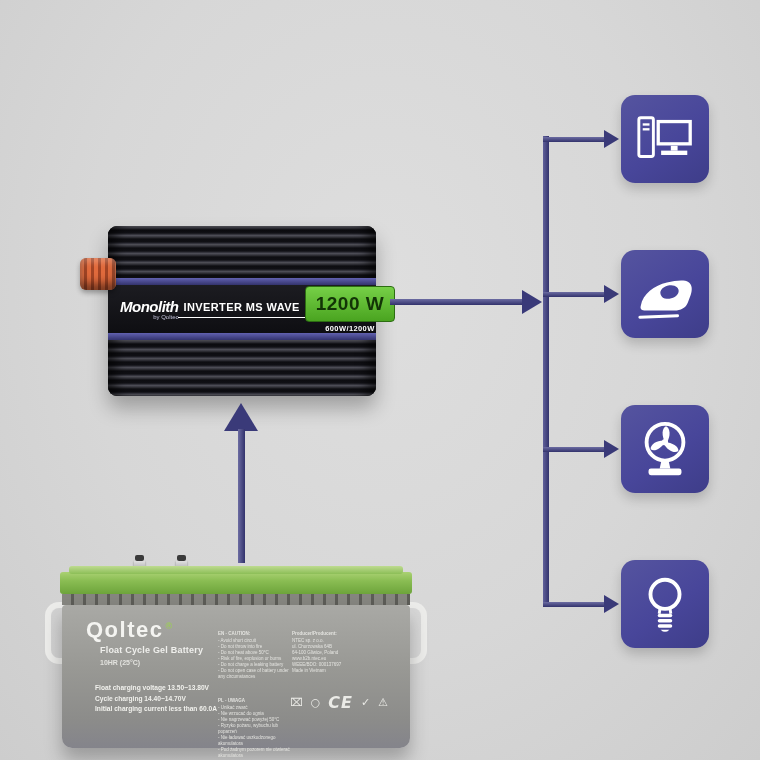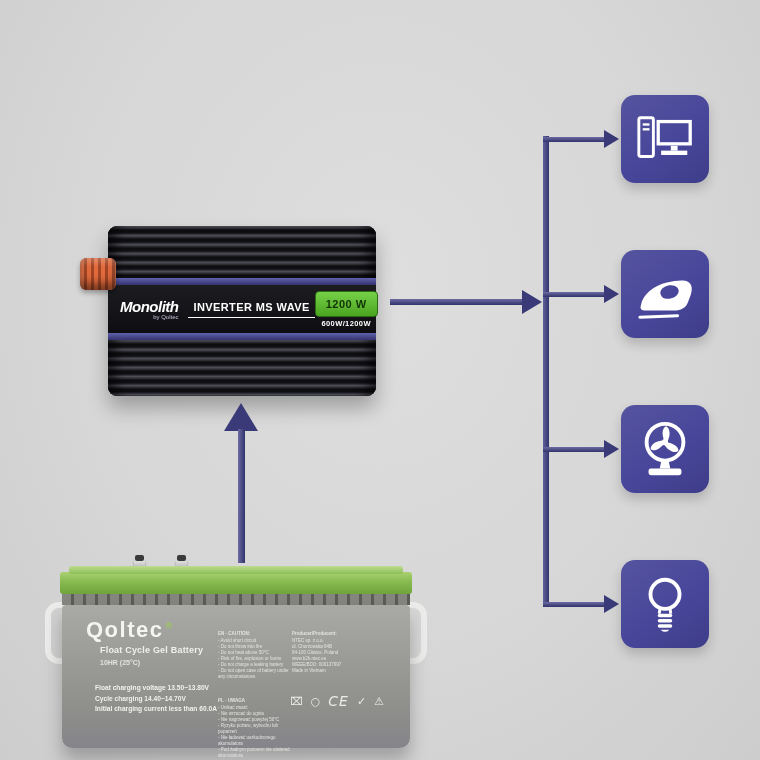--- a/index.html
+++ b/index.html
@@ -20,24 +20,24 @@
     box-shadow:inset 16px 0 12px -8px rgba(0,0,0,.6),inset -16px 0 12px -8px rgba(0,0,0,.6);}
   .inv-stripe{position:absolute;left:0;right:0;height:7px;background:linear-gradient(180deg,#6161b0,#33336d);}
   .inv-stripe.s-top{top:52px;}
   .inv-stripe.s-bottom{bottom:56px;}
   .inv-panel{position:absolute;left:0;right:0;top:59px;bottom:63px;box-sizing:border-box;
     background:linear-gradient(180deg,#1c1c21,#0e0e12);display:flex;align-items:center;padding:0 12px;}
   .brand-wrap{display:flex;flex-direction:column;align-items:flex-end;}
   .brand{color:#fff;font-style:italic;font-weight:bold;font-size:15px;letter-spacing:-.5px;white-space:nowrap;}
   .brand-sub{color:#c3c3da;font-size:6px;margin-top:-1px;}
   .model{color:#fff;font-weight:bold;font-size:11px;letter-spacing:.4px;white-space:nowrap;
-    border-bottom:1.5px solid #fff;padding:0 5px 4px 5px;margin-left:10px;}
+    border-bottom:1.5px solid #fff;padding:0 5px 4px 5px;}
   .power{margin-left:auto;display:flex;flex-direction:column;align-items:center;}
   .badge{background:linear-gradient(180deg,#76d047 0%,#4aa420 100%);color:#123406;font-weight:bold;
-    font-size:11px;padding:6px 10px;border-radius:4px;border:1px solid #2c6d12;letter-spacing:.5px;white-space:nowrap;}
+    font-size:19px;padding:6px 10px;border-radius:4px;border:1px solid #2c6d12;letter-spacing:.5px;white-space:nowrap;}
   .rating{color:#fff;font-size:7.5px;font-weight:bold;margin-top:2px;letter-spacing:.4px;}
   .inv-connector{position:absolute;left:-28px;top:32px;width:36px;height:32px;border-radius:6px;
     background:repeating-linear-gradient(90deg,#e06a3c 0 4px,#a34424 4px 7px);
     box-shadow:inset 0 -7px 8px rgba(0,0,0,.45),inset 0 4px 6px rgba(255,255,255,.25),0 3px 5px rgba(0,0,0,.3);}
 
   
   .arrow-h{position:absolute;}
   .arrow-h .shaft{position:absolute;left:0;top:9px;height:6px;background:linear-gradient(180deg,#6c6ca2,#32326c);}
   .arrow-h .head{position:absolute;right:0;top:0;width:0;height:0;
     border-top:12px solid transparent;border-bottom:12px solid transparent;border-left:20px solid #3a3a79;}
@@ -89,21 +89,21 @@
   .col-en{left:156px;top:25px;width:76px;}
   .col-pl{left:156px;top:92px;width:76px;}
   .col-prod{left:230px;top:25px;width:86px;}
   .tiny{font-size:9px;line-height:1.35;transform:scale(.5);transform-origin:0 0;width:200%;}
   .t-title{font-weight:bold;margin-bottom:2px;}
   .t-item::before{content:"- ";}
   .charging{position:absolute;left:33px;top:78px;color:#f1f1ed;font-weight:bold;width:170px;}
   .tiny2{font-size:8.5px;line-height:1.6;transform:scale(.78);transform-origin:0 0;width:128%;}
   .certs{position:absolute;left:228px;top:88px;display:flex;align-items:center;gap:8px;
     color:#ebebe7;font-family:"DejaVu Sans",sans-serif;font-size:11px;}
-  .cert.ce{font-weight:normal;font-size:14px;font-style:italic;letter-spacing:1px;}
+  .cert.ce{font-weight:bold;font-size:16px;font-style:italic;letter-spacing:1px;}
 </style>
 </head>
 <body>
 
 <div class="canvas">
 
   <div class="inverter">
     <div class="inv-fins top"></div>
     <div class="inv-stripe s-top"></div>
     <div class="inv-panel">

